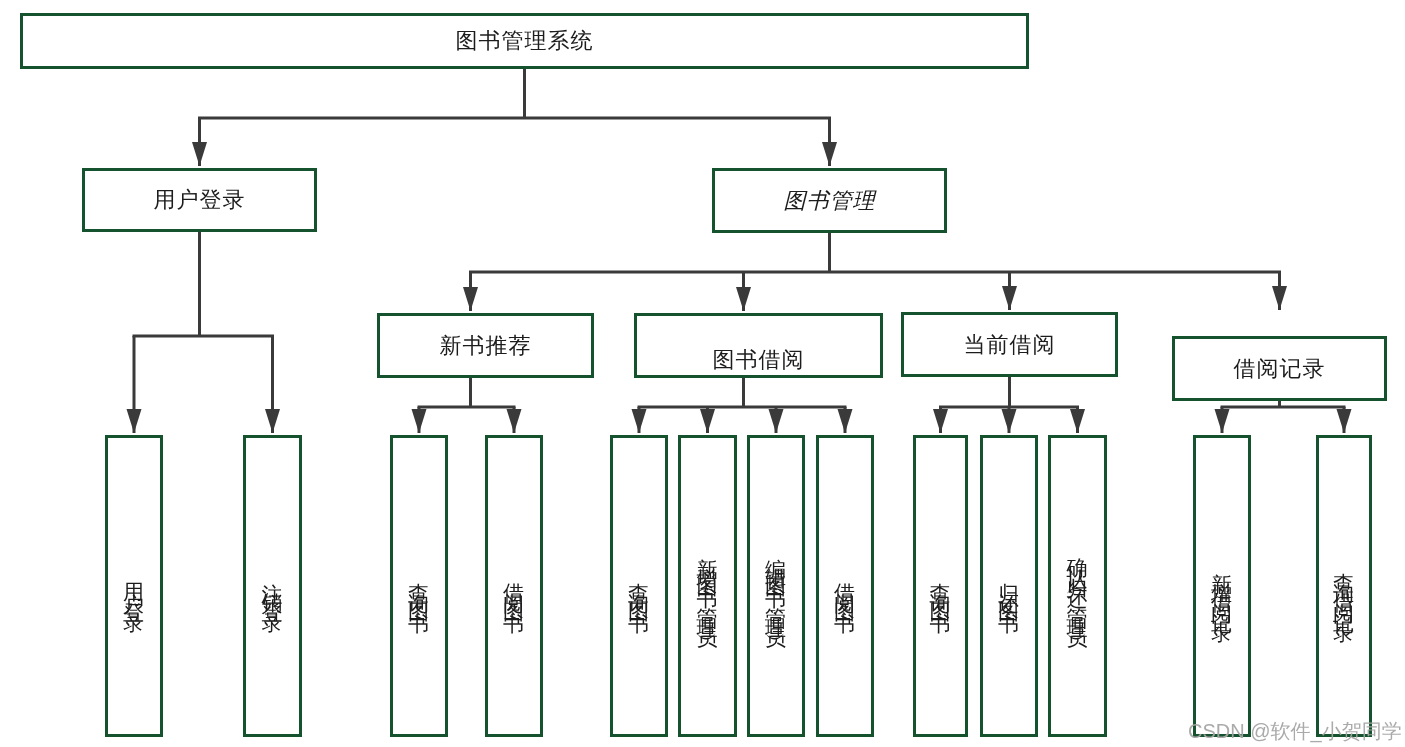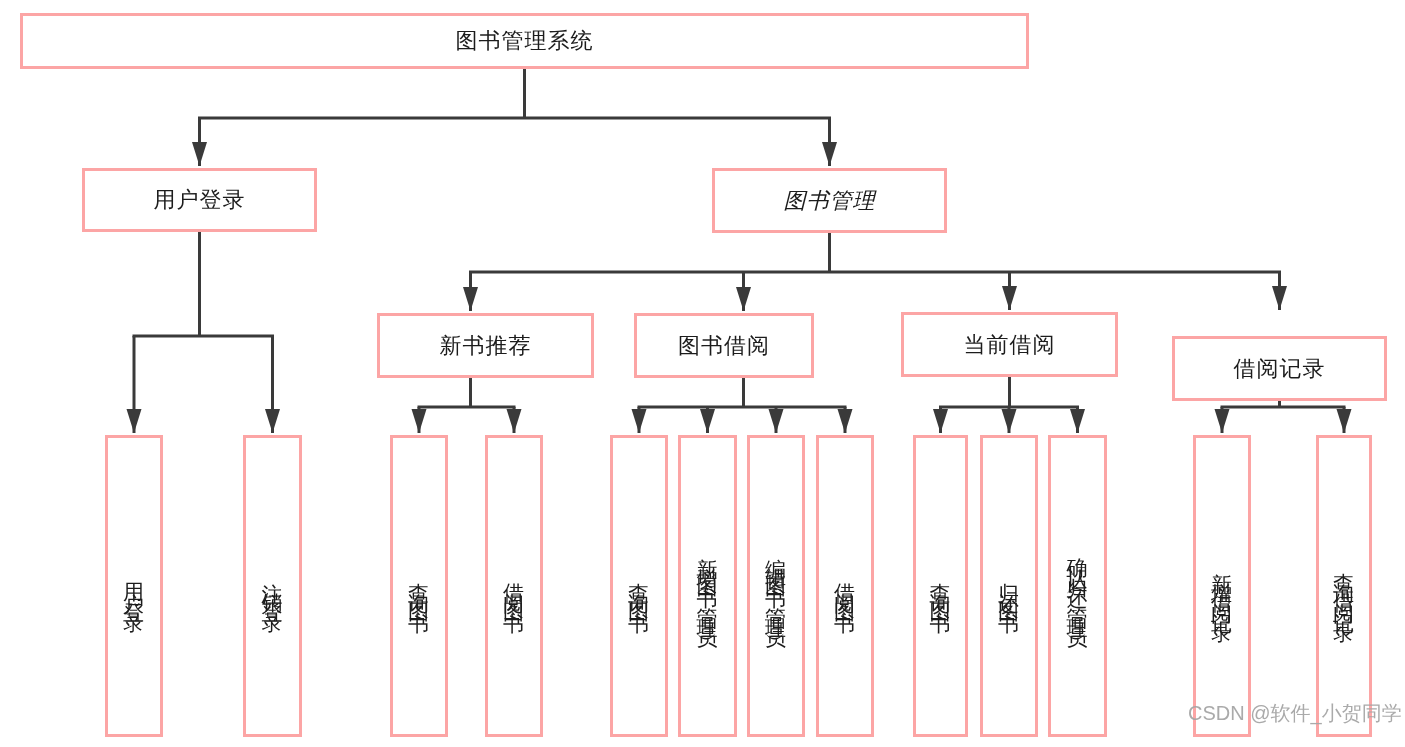--- a/index.html
+++ b/index.html
@@ -20,21 +20,21 @@
     left: 0;
     top: 0;
     width: 1405px;
     height: 747px;
     pointer-events: none;
   }
   .box {
     position: absolute;
     box-sizing: border-box;
     background: #ffffff;
-    border: 3px solid #fca5a5;
+    border: 3px solid #14532d;
     display: flex;
     align-items: center;
     justify-content: center;
     color: #1c1c1c;
   }
   .h-box {
     font-size: 22px;
     letter-spacing: 1px;
     white-space: nowrap;
   }
@@ -42,21 +42,21 @@
     writing-mode: vertical-lr;
     text-orientation: mixed;
     font-size: 21px;
     letter-spacing: 10px;
     line-height: 1;
     color: #1c1c1c;
   }
   .watermark {
     position: absolute;
     left: 1188px;
-    top: 700px;
+    top: 718px;
     font-size: 20px;
     color: rgba(165, 165, 165, 0.95);
     white-space: nowrap;
     z-index: 5;
     text-align: center;
   }
 </style>
 </head>
 <body>
 
@@ -119,21 +119,21 @@
   <div class="box h-box" style="left:82px; top:168px; width:235px; height:64px;">
     <span>用户登录</span>
   </div>
   <div class="box h-box" style="left:712px; top:168px; width:235px; height:65px;font-style:italic;">
     <span>图书管理</span>
   </div>
 
   <div class="box h-box" style="left:377px; top:313px; width:217px; height:65px;">
     <span>新书推荐</span>
   </div>
-  <div class="box h-box" style="left:634px; top:313px; width:180px; height:65px;">
+  <div class="box h-box" style="left:634px; top:313px; width:249px; height:65px;align-items:flex-end;">
     <span>图书借阅</span>
   </div>
   <div class="box h-box" style="left:901px; top:312px; width:217px; height:65px;">
     <span>当前借阅</span>
   </div>
   <div class="box h-box" style="left:1172px; top:312px; width:215px; height:65px;margin-top:24px;">
     <span>借阅记录</span>
   </div>
 
   <div class="box v-box" style="left:105px; top:435px; width:58px; height:302px;">

